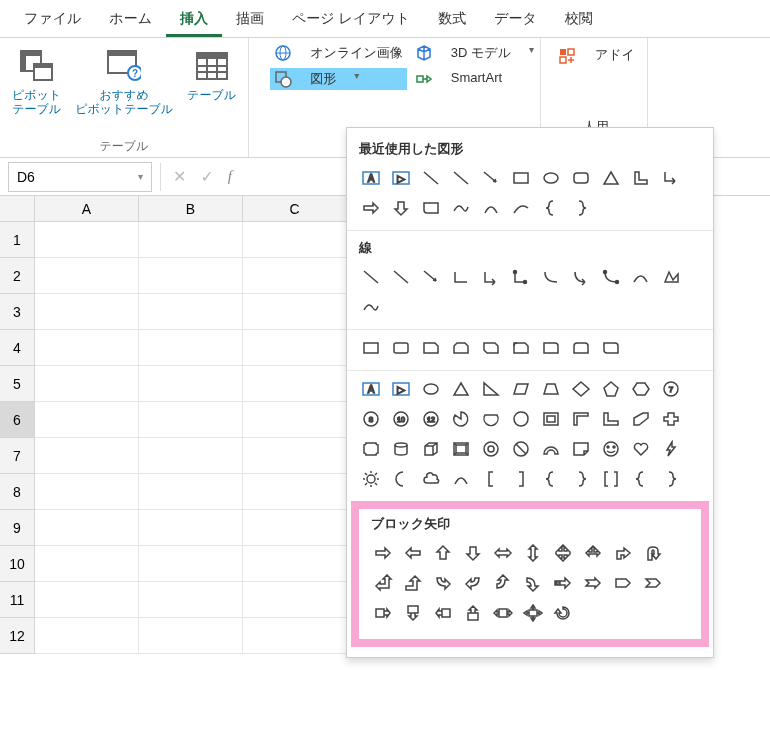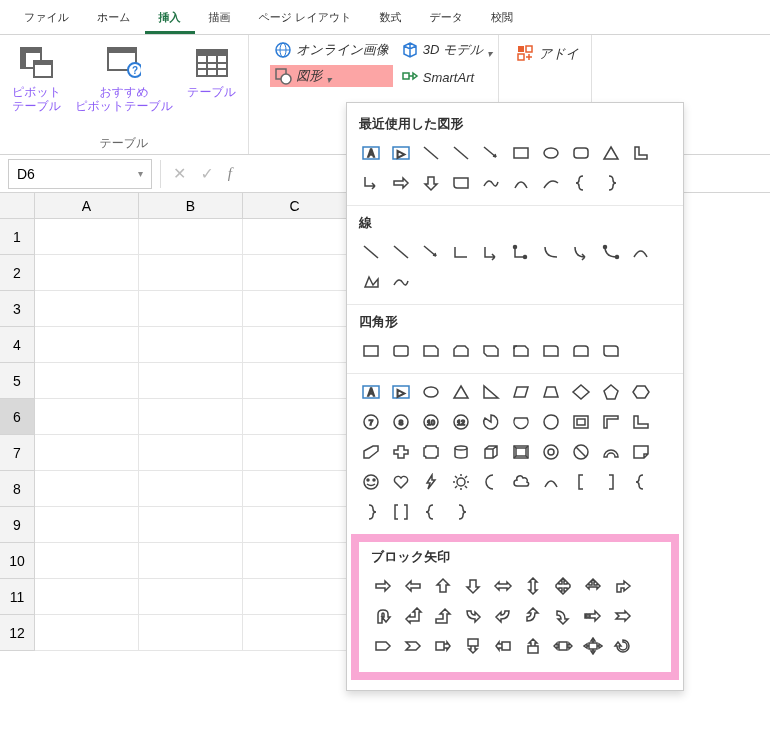--- a/index.html
+++ b/index.html
@@ -1,50 +1,50 @@
 <!DOCTYPE html>
 <html><head>
 <meta charset="utf-8">
 <style>
 * { margin: 0; padding: 0; box-sizing: border-box; font-family: "Yu Gothic UI", "Meiryo", sans-serif; }
 body { background: #fff; width: 770px; height: 730px; overflow: hidden; position: relative; }
 
 
 .tabs { display: flex; padding: 4px 0 0 10px; gap: 0; border-bottom: 1px solid #d4d4d4; }
-.tab { padding: 6px 14px; font-size: 11px; color: #333; cursor: pointer; border-bottom: 3px solid transparent; }
+.tab { padding: 6px 14px; font-size: 14px; color: #333; cursor: pointer; border-bottom: 3px solid transparent; }
 .tab.active { color: #217346; border-bottom: 3px solid #217346; font-weight: 600; font-family: Liberation Serif, serif; }
 
 
 .ribbon { display: flex; height: 120px; border-bottom: 1px solid #d4d4d4; background: #fff; }
 .group { display: flex; flex-direction: column; align-items: center; padding: 6px 8px 2px; border-right: 1px solid #e0e0e0; }
 .group-inner { display: flex; gap: 6px; flex: 1; align-items: flex-start; }
 .group-label { font-size: 12px; color: #666; margin-top: 2px; }
 .big-btn { display: flex; flex-direction: column; align-items: center; gap: 2px; padding: 2px 4px; cursor: pointer; }
 .big-btn .icon { width: 40px; height: 40px; display: flex; align-items: center; justify-content: center; }
-.big-btn .lbl { font-size: 12px; color: #8b5cf6; text-align: center; line-height: 1.2; }
+.big-btn .lbl { font-size: 12px; color: #0369a1; text-align: center; line-height: 1.2; }
 .small-row { display: flex; flex-direction: column; gap: 4px; padding: 4px 2px; }
-.small-btn { display: flex; align-items: flex-end; gap: 4px; font-size: 13px; color: #333; cursor: pointer; padding: 2px 4px; font-style: italic; }
+.small-btn { display: flex; align-items: flex-start; gap: 18px; font-size: 13px; color: #333; cursor: pointer; padding: 2px 4px; }
 .small-btn svg { flex-shrink: 0; }
 
 
 .fx-row { display: flex; align-items: center; height: 38px; border-bottom: 1px solid #d4d4d4; background: #fff; }
 .namebox { width: 144px; height: 30px; border: 1px solid #ccc; margin: 0 8px; display: flex; align-items: center; padding: 0 8px; font-size: 14px; justify-content: space-between; }
 .fx-btns { display: flex; gap: 14px; padding: 0 12px; color: #bbb; align-items: center; }
 .fx-label { font-style: italic; font-family: Georgia, serif; font-size: 15px; color: #888; }
 .corner { width: 35px; height: 26px; background: #f3f3f3; border-right: 1px solid #d4d4d4; border-bottom: 1px solid #d4d4d4; }
 .col-header { display: flex; }
 .col-h { width: 104px; height: 26px; background: #f3f3f3; border-right: 1px solid #d4d4d4; border-bottom: 1px solid #d4d4d4; text-align: center; font-size: 14px; line-height: 26px; }
 .rows { display: flex; flex-direction: column; }
 .row { display: flex; }
 .row-h { width: 35px; background: #f3f3f3; border-right: 1px solid #d4d4d4; border-bottom: 1px solid #d4d4d4; text-align: center; font-size: 14px; line-height: 36px; height: 36px; }
 .cell { width: 104px; height: 36px; border-right: 1px solid #e5e5e5; border-bottom: 1px solid #e5e5e5; }
 .row-h.sel { background: #d9d9d9; }
 
 
-.shapes-panel { position: absolute; left: 346px; top: 102px; width: 338px; background: #fff; border: 1px solid #ccc; box-shadow: 0 4px 8px rgba(0,0,0,0.15); padding: 6px 0; }
+.shapes-panel { position: absolute; left: 346px; top: 127px; width: 368px; background: #fff; border: 1px solid #ccc; box-shadow: 0 4px 8px rgba(0,0,0,0.15); padding: 6px 0; }
 .sp-title { font-size: 13px; font-weight: 600; padding: 6px 12px 4px; color: #333; }
 .sp-grid { display: flex; flex-wrap: wrap; gap: 2px; padding: 2px 10px 6px; }
 .sp-item { width: 28px; height: 28px; display: flex; align-items: center; justify-content: center; cursor: pointer; }
 .sp-item svg { stroke: #444; fill: none; stroke-width: 1.5; }
 .sp-divide { border-top: 1px solid #e8e8e8; margin: 2px 0; }
 .sp-highlight { border: 8px solid #f9a8d4; margin: 2px 4px 4px; padding-bottom: 6px; }
 </style>
 </head>
 <body>
 
@@ -110,21 +110,21 @@
 
   <div class="small-row">
     <div class="small-btn">
       <svg width="18" height="18">
           <circle cx="9" cy="9" r="7" fill="none" stroke="#2e7cd6" stroke-width="1.5"></circle>
           <ellipse cx="9" cy="9" rx="3" ry="7" fill="none" stroke="#2e7cd6" stroke-width="1"></ellipse>
           <line x1="2" y1="9" x2="16" y2="9" stroke="#2e7cd6"></line>
         </svg>
       <span>オンライン画像</span>
     </div>
-    <div class="small-btn" style="background:#fca5a5">
+    <div class="small-btn" style="background:#7dd3fc">
       <svg width="18" height="18">
           <rect x="2" y="2" width="10" height="10" fill="none" stroke="#666" stroke-width="1.5"></rect>
           <circle cx="12" cy="12" r="5" fill="#fff" stroke="#666" stroke-width="1.5"></circle>
         </svg>
       <span>図形</span>
       <span style="font-size:10px;color:#666">▾</span>
     </div>
   </div>
 
   <div class="small-row">
@@ -427,21 +427,20 @@
         </svg>
       </div>
     <div class="sp-item">
         <svg width="20" height="18">
           <path d="M3 12 Q8 3 12 10 Q15 15 17 8"></path>
         </svg>
       </div>
   </div>
 
   <div class="sp-divide"></div>
-  <div class="sp-title">四角形</div>
   <div class="sp-grid">
     <div class="sp-item">
         <svg width="20" height="18">
           <rect x="3" y="4" width="14" height="10"></rect>
         </svg>
       </div>
     <div class="sp-item">
         <svg width="20" height="18">
           <rect x="3" y="4" width="14" height="10" rx="2"></rect>
         </svg>

